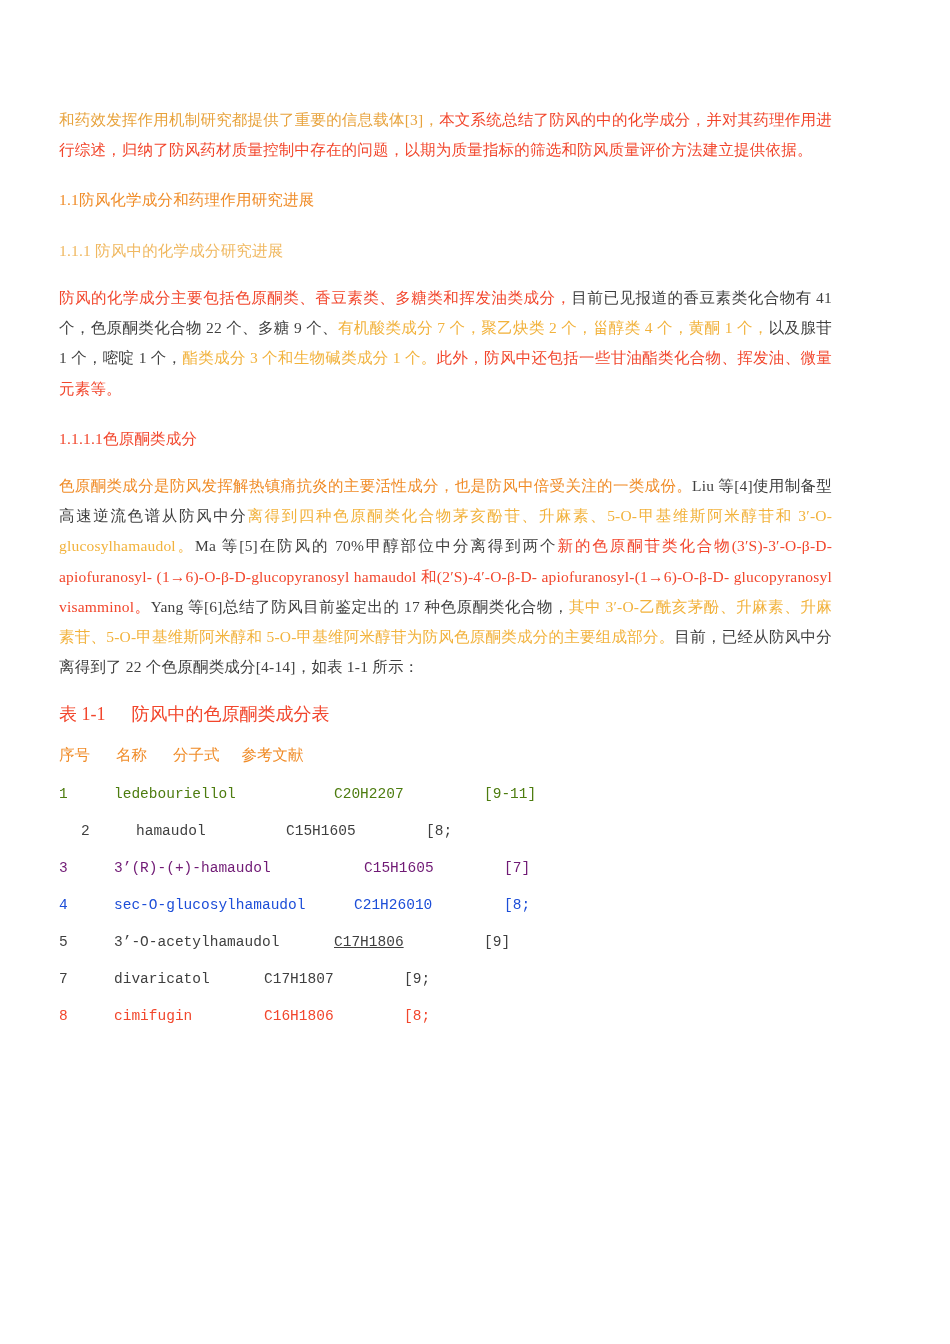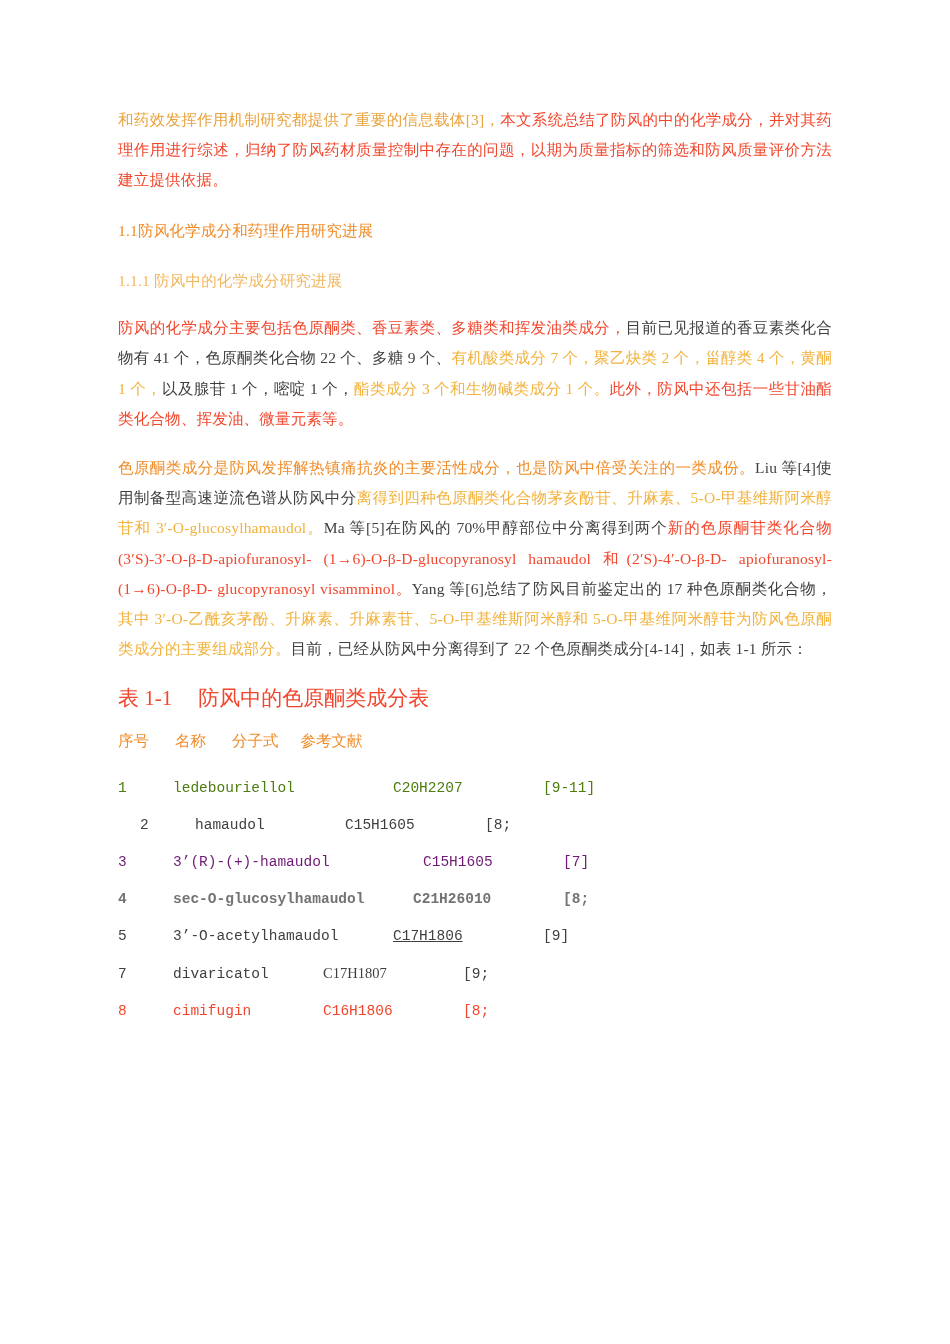--- a/index.html
+++ b/index.html
@@ -11,43 +11,43 @@
     width: 950px;
     height: 1344px;
     font-family: "Liberation Serif", serif;
     color: #404040;
   }
   .page {
     position: relative;
     width: 950px;
     height: 1344px;
     box-sizing: border-box;
-    padding: 105px 118px 0 118px;
+    padding: 105px 118px 0 59px;
     background: #ffffff;
   }
   .para {
     font-size: 15.5px;
     line-height: 1.95;
     margin: 0 0 19px 0;
     text-align: justify;
     letter-spacing: 0.2px;
   }
   .para.heading {
     margin-bottom: 17px;
     margin-top: 20px;
   }
   .tbl-title {
-    font-size: 21px;
+    font-size: 18px;
     margin: 0 0 19px 0;
     color: #f2462c;
   }
   .tbl-title .gap { display: inline-block; width: 26px; }
   .tbl-head {
     font-size: 15.5px;
-    margin: 0 0 28px 0;
+    margin: 0 0 20px 0;
     color: #f08c28;
   }
   .tbl-head .g1 { display: inline-block; width: 26px; }
   .tbl-head .g2 { display: inline-block; width: 22px; }
   .row {
     font-family: "Liberation Mono", monospace;
     font-size: 14.5px;
     margin: 0 0 21px 0;
     white-space: pre;
   }
@@ -58,33 +58,34 @@
 </style>
 </head>
 <body>
 
 <div class="page">
   <div id="paragraphs">
       <div class="para"><span style="color: rgb(232, 163, 61);">和药效发挥作用机制研究都提供了重要的信息载体[3]，</span><span style="color: rgb(242, 70, 44);">本文系统总结了防风的中的化学成分，并对其药理作用进行综述，归纳了防风药材质量控制中存在的问题，以期为质量指标的筛选和防风质量评价方法建立提供依据。</span></div>
       <div class="para heading"><span style="color: rgb(240, 140, 40);">1.1防风化学成分和药理作用研究进展</span></div>
       <div class="para heading"><span style="color: rgb(240, 184, 96);">1.1.1 防风中的化学成分研究进展</span></div>
       <div class="para"><span style="color: rgb(242, 70, 44);">防风的化学成分主要包括色原酮类、香豆素类、多糖类和挥发油类成分，</span><span style="color: rgb(63, 63, 63);">目前已见报道的香豆素类化合物有 41 个，色原酮类化合物 22 个、多糖 9 个、</span><span style="color: rgb(242, 178, 60);">有机酸类成分 7 个，聚乙炔类 2 个，甾醇类 4 个，黄酮 1 个，</span><span style="color: rgb(63, 63, 63);">以及腺苷 1 个，嘧啶 1 个，</span><span style="color: rgb(242, 178, 60);">酯类成分 3 个和生物碱类成分 1 个。</span><span style="color: rgb(242, 70, 44);">此外，防风中还包括一些甘油酯类化合物、挥发油、微量元素等。</span></div>
+      <div class="para heading"><span style="color: rgb(242, 70, 44);">1.1.1.1色原酮类成分</span></div>
       <div class="para"><span style="color: rgb(240, 140, 40);">色原酮类成分是防风发挥解热镇痛抗炎的主要活性成分，也是防风中倍受关注的一类成份。</span><span style="color: rgb(63, 63, 63);">Liu 等[4]使用制备型高速逆流色谱从防风中分</span><span style="color: rgb(242, 178, 60);">离得到四种色原酮类化合物茅亥酚苷、升麻素、5-O-甲基维斯阿米醇苷和 3′-O-glucosylhamaudol。</span><span style="color: rgb(63, 63, 63);">Ma 等[5]在防风的 70%甲醇部位中分离得到两个</span><span style="color: rgb(242, 70, 44);">新的色原酮苷类化合物(3′S)-3′-O-β-D-apiofuranosyl- (1→6)-O-β-D-glucopyranosyl hamaudol 和(2′S)-4′-O-β-D- apiofuranosyl-(1→6)-O-β-D- glucopyranosyl visamminol。</span><span style="color: rgb(63, 63, 63);">Yang 等[6]总结了防风目前鉴定出的 17 种色原酮类化合物，</span><span style="color: rgb(242, 178, 60);">其中 3′-O-乙酰亥茅酚、升麻素、升麻素苷、5-O-甲基维斯阿米醇和 5-O-甲基维阿米醇苷为防风色原酮类成分的主要组成部分。</span><span style="color: rgb(63, 63, 63);">目前，已经从防风中分离得到了 22 个色原酮类成分[4-14]，如表 1-1 所示：</span></div>
     </div>
 
   <div class="tbl-title">
     <span>表 1-1</span><span class="gap"></span><span>防风中的色原酮类成分表</span>
   </div>
 
   <div class="tbl-head">
     <span>序号</span><span class="g1"></span><span>名称</span><span class="g1"></span><span>分子式</span><span class="g2"></span><span>参考文献</span>
   </div>
 
   <div id="table-rows">
       <div class="row" style="color: #4d7c0f;"><span class="num">1</span><span class="name" style="width: 220px;">ledebouriellol</span><span class="formula" style="width: 150px;">C20H2207</span><span class="ref">[9-11]</span></div>
       <div class="row" style="color: rgb(63, 63, 63); margin-left: 22px;"><span class="num">2</span><span class="name" style="width: 150px;">hamaudol</span><span class="formula" style="width: 140px;">C15H1605</span><span class="ref">[8;</span></div>
       <div class="row" style="color: #701a75;"><span class="num">3</span><span class="name" style="width: 250px;">3’(R)-(+)-hamaudol</span><span class="formula" style="width: 140px;">C15H1605</span><span class="ref">[7]</span></div>
-      <div class="row" style="color: #737373; font-weight: bold;"><span class="num">4</span><span class="name" style="width: 240px;">sec-O-glucosylhamaudol</span><span class="formula" style="width: 150px;">C21H26010</span><span class="ref">[8;</span></div>
+      <div class="row" style="color: #1d4ed8;"><span class="num">4</span><span class="name" style="width: 240px;">sec-O-glucosylhamaudol</span><span class="formula" style="width: 150px;">C21H26010</span><span class="ref">[8;</span></div>
       <div class="row" style="color: rgb(63, 63, 63);"><span class="num">5</span><span class="name" style="width: 220px;">3’-O-acetylhamaudol</span><span class="formula" style="width: 150px; text-decoration: underline;">C17H1806</span><span class="ref">[9]</span></div>
-      <div class="row" style="color: rgb(63, 63, 63);"><span class="num">7</span><span class="name" style="width: 150px; font-family: Liberation Mono, monospace;">divaricatol</span><span class="formula" style="width: 140px; font-family: Liberation Serif, serif;">C17H1807</span><span class="ref">[9;</span></div>
+      <div class="row" style="color: rgb(63, 63, 63);"><span class="num">7</span><span class="name" style="width: 150px; font-family: Liberation Mono, monospace;">divaricatol</span><span class="formula" style="width: 140px;">C17H1807</span><span class="ref">[9;</span></div>
       <div class="row" style="color: rgb(242, 70, 44);"><span class="num">8</span><span class="name" style="width: 150px;">cimifugin</span><span class="formula" style="width: 140px;">C16H1806</span><span class="ref">[8;</span></div>
     </div>
 </div>
 
 </body></html>

